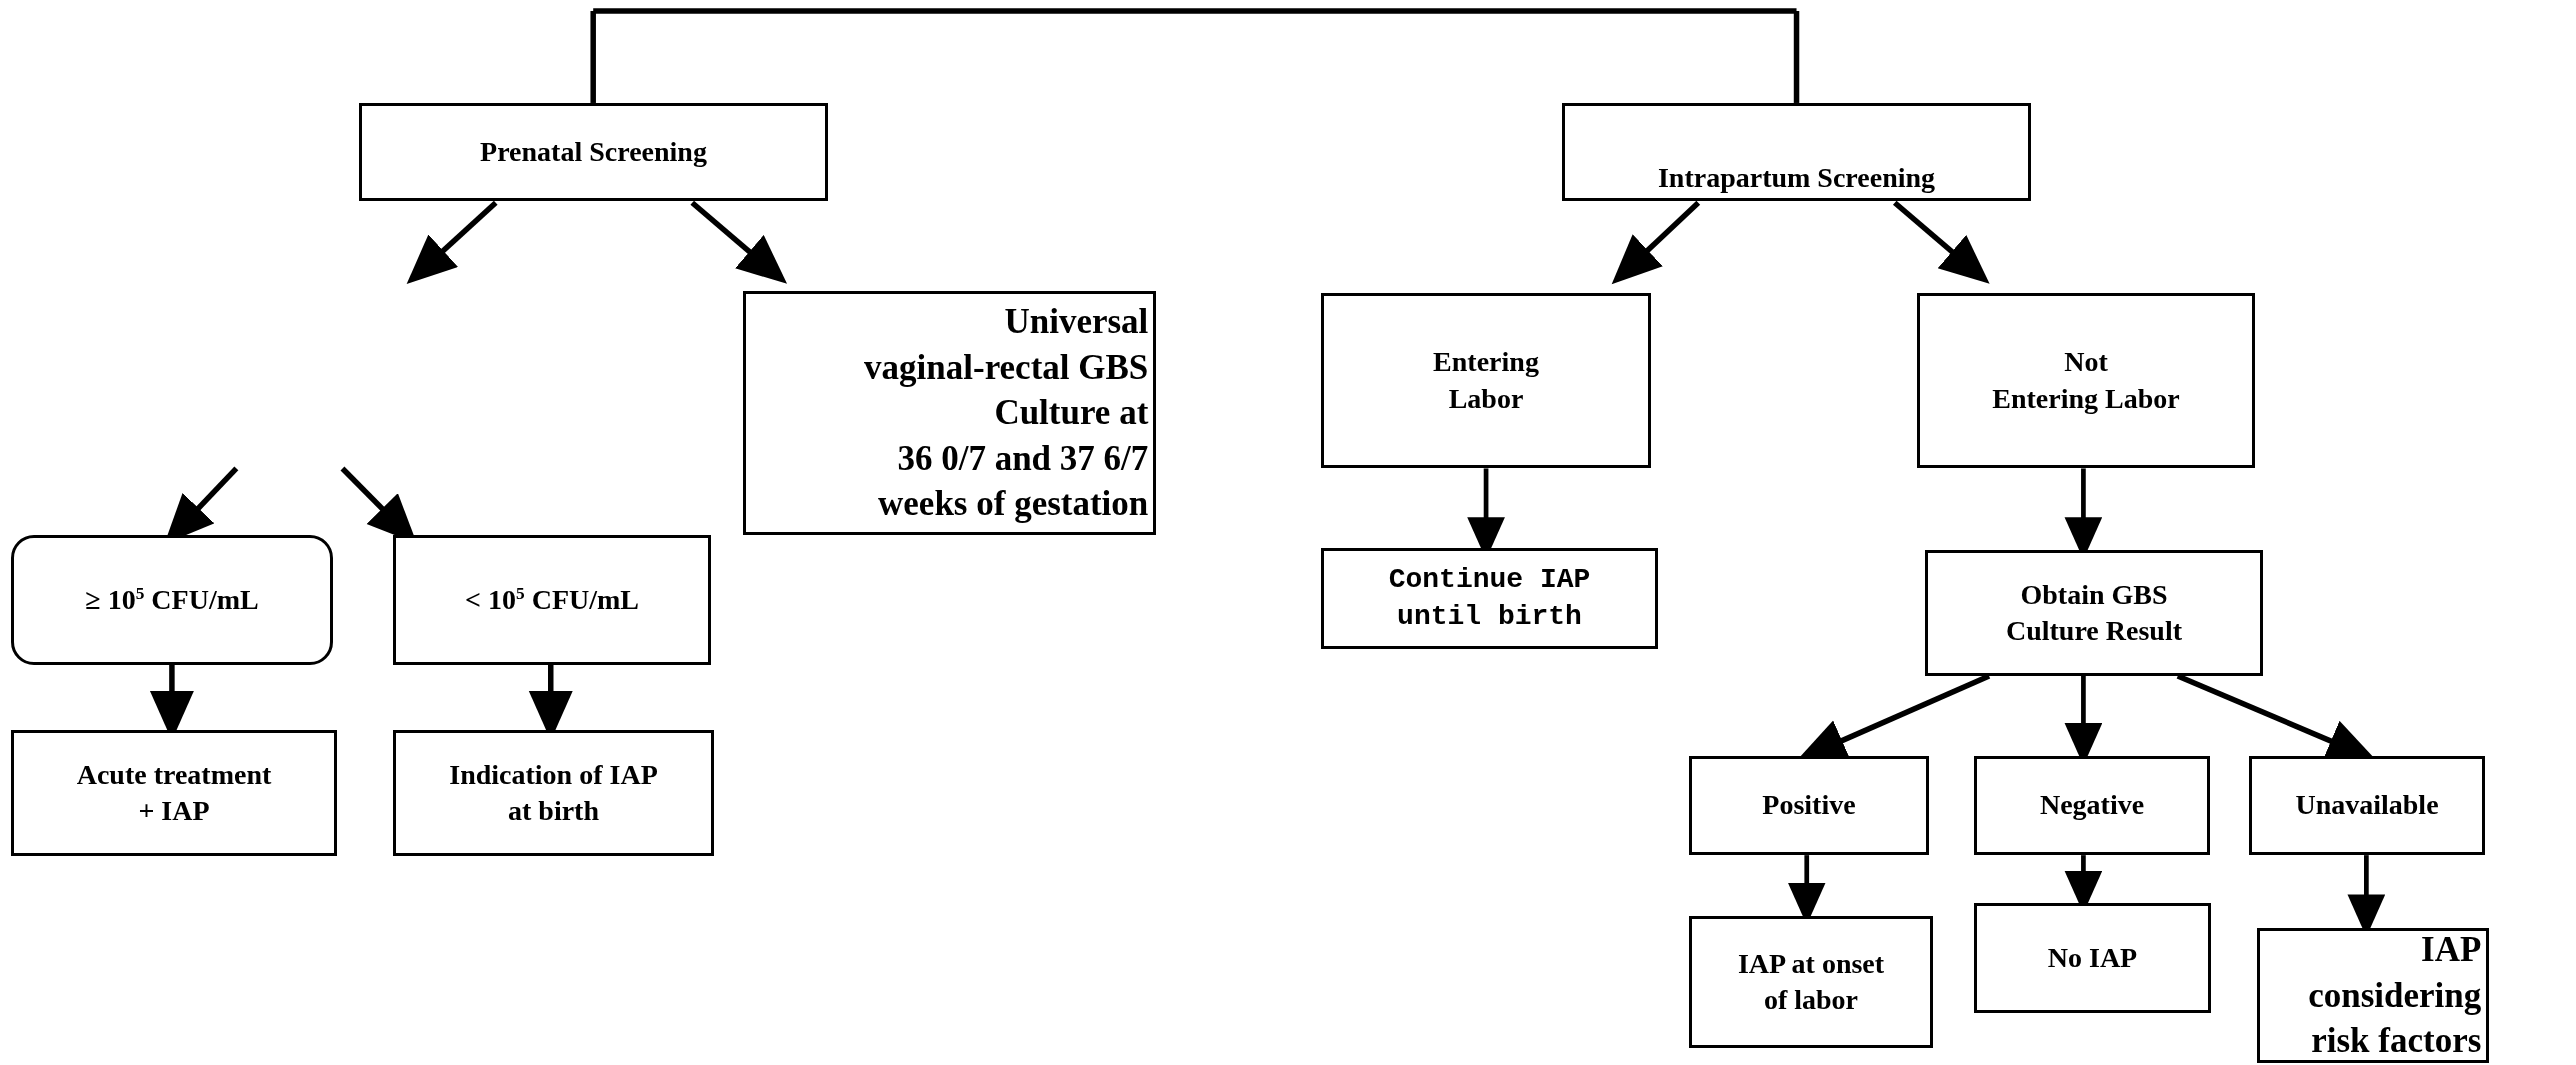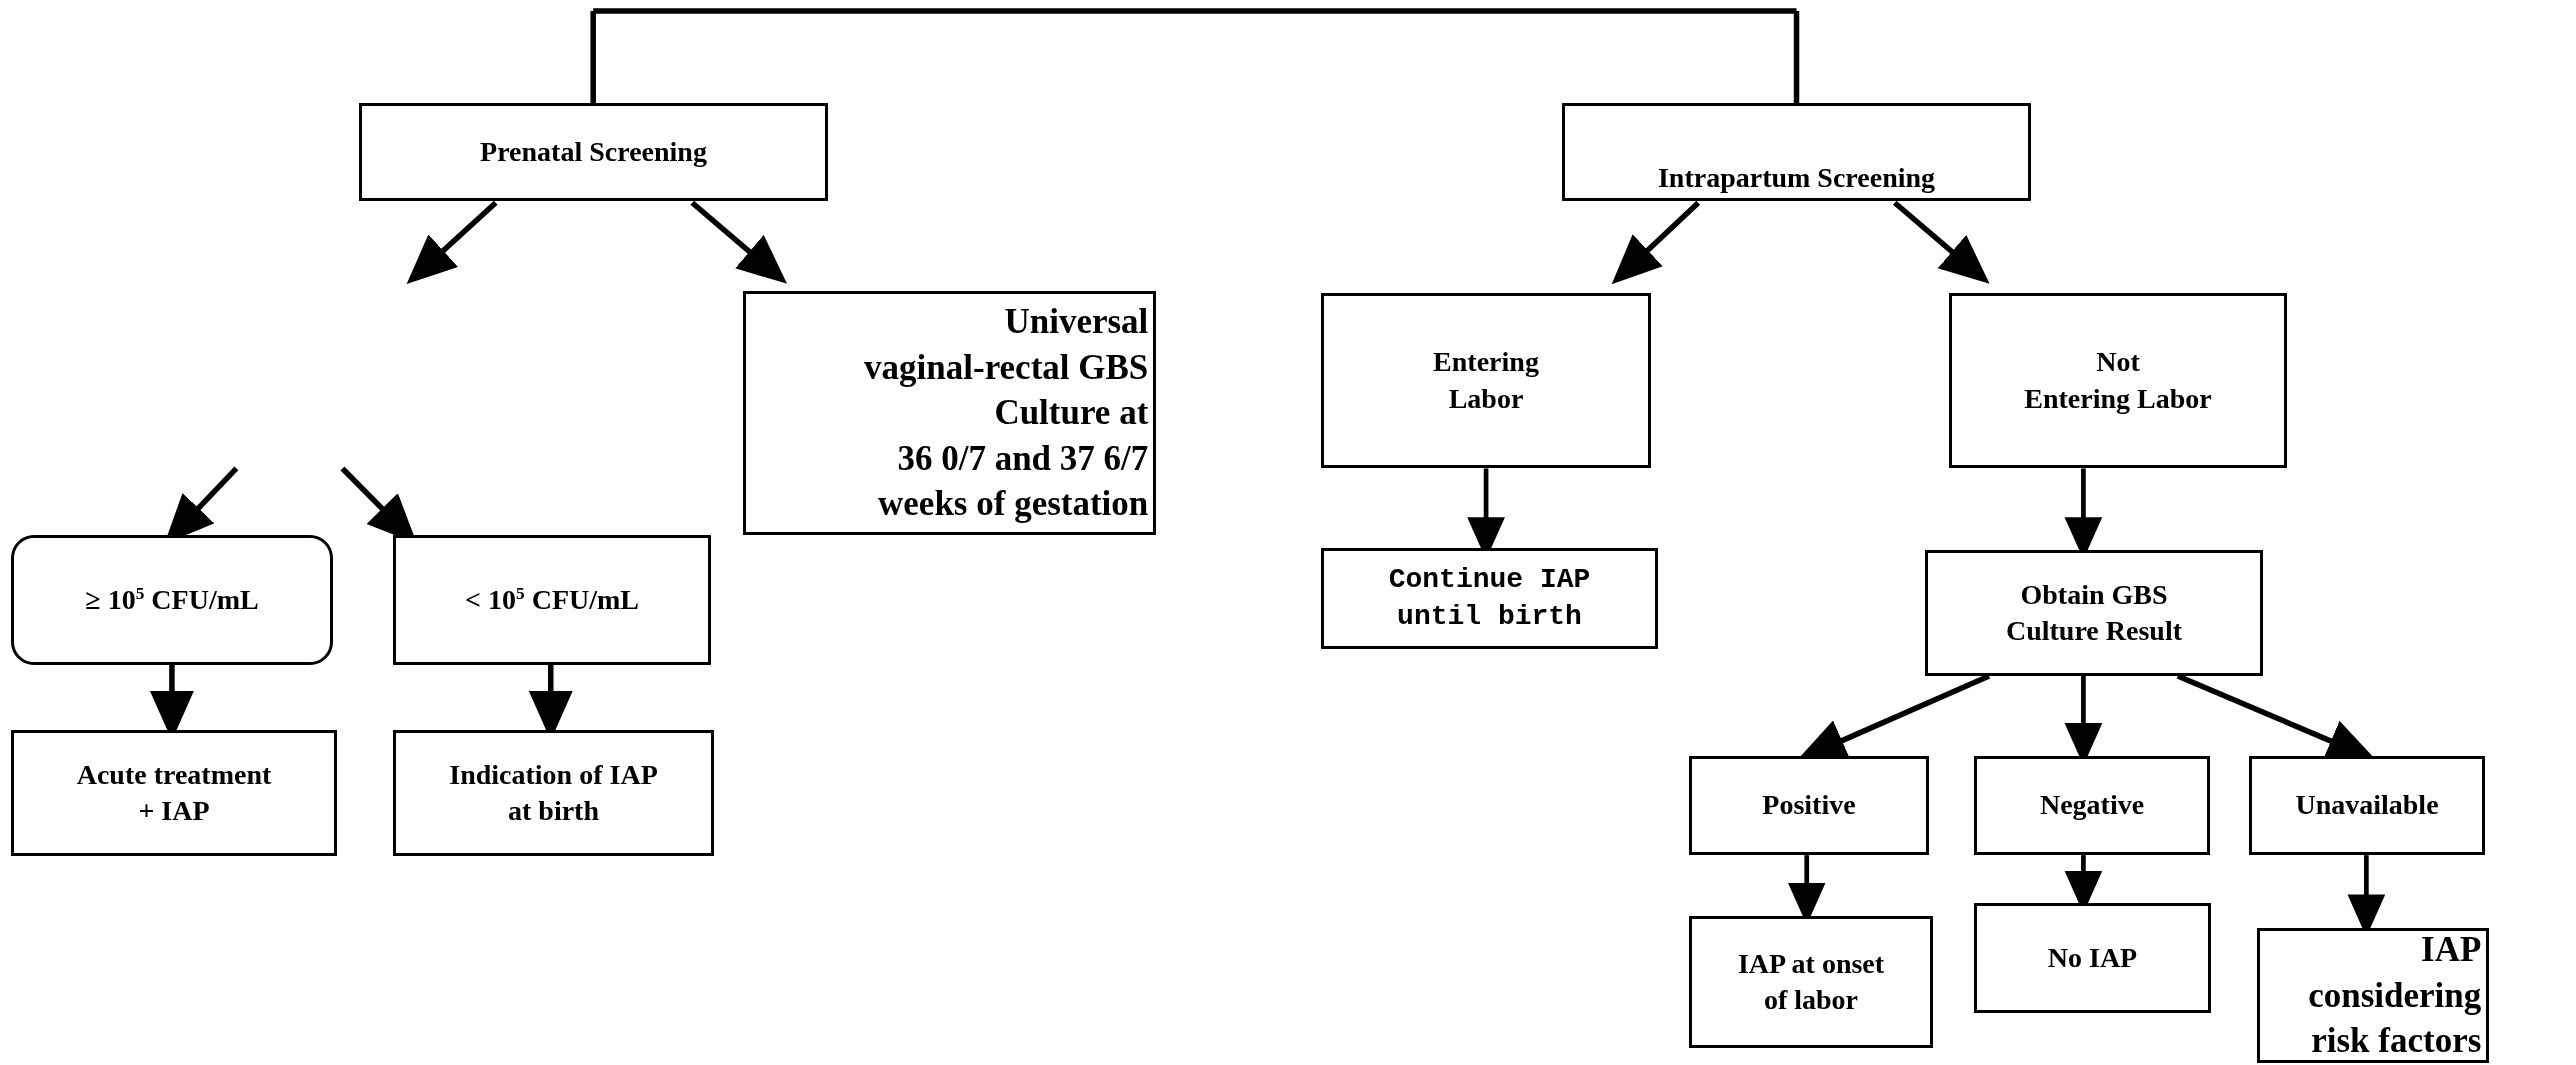--- a/index.html
+++ b/index.html
@@ -89,21 +89,21 @@
 Culture at
 36 0/7 and 37 6/7
 weeks of gestation</span>
   </div>
 
   <div class="node f46" style="left:1321px; top:293px; width:330px; height:175px;">
     <span class="txt">Entering
 Labor</span>
   </div>
 
-  <div class="node f46" style="left:1917px; top:293px; width:338px; height:175px;margin-left:32px;">
+  <div class="node f46" style="left:1917px; top:293px; width:338px; height:175px;">
     <span class="txt">Not
 Entering Labor</span>
   </div>
 
   <div class="node f46" style="left:11px; top:535px; width:322px; height:130px;border-radius:23px;">
     <span class="txt"><span>≥ 10</span><sup>5</sup><span> CFU/mL</span></span>
   </div>
 
   <div class="node f46" style="left:393px; top:535px; width:318px; height:130px;">
     <span class="txt"><span>&lt; 10</span><sup>5</sup><span> CFU/mL</span></span>

